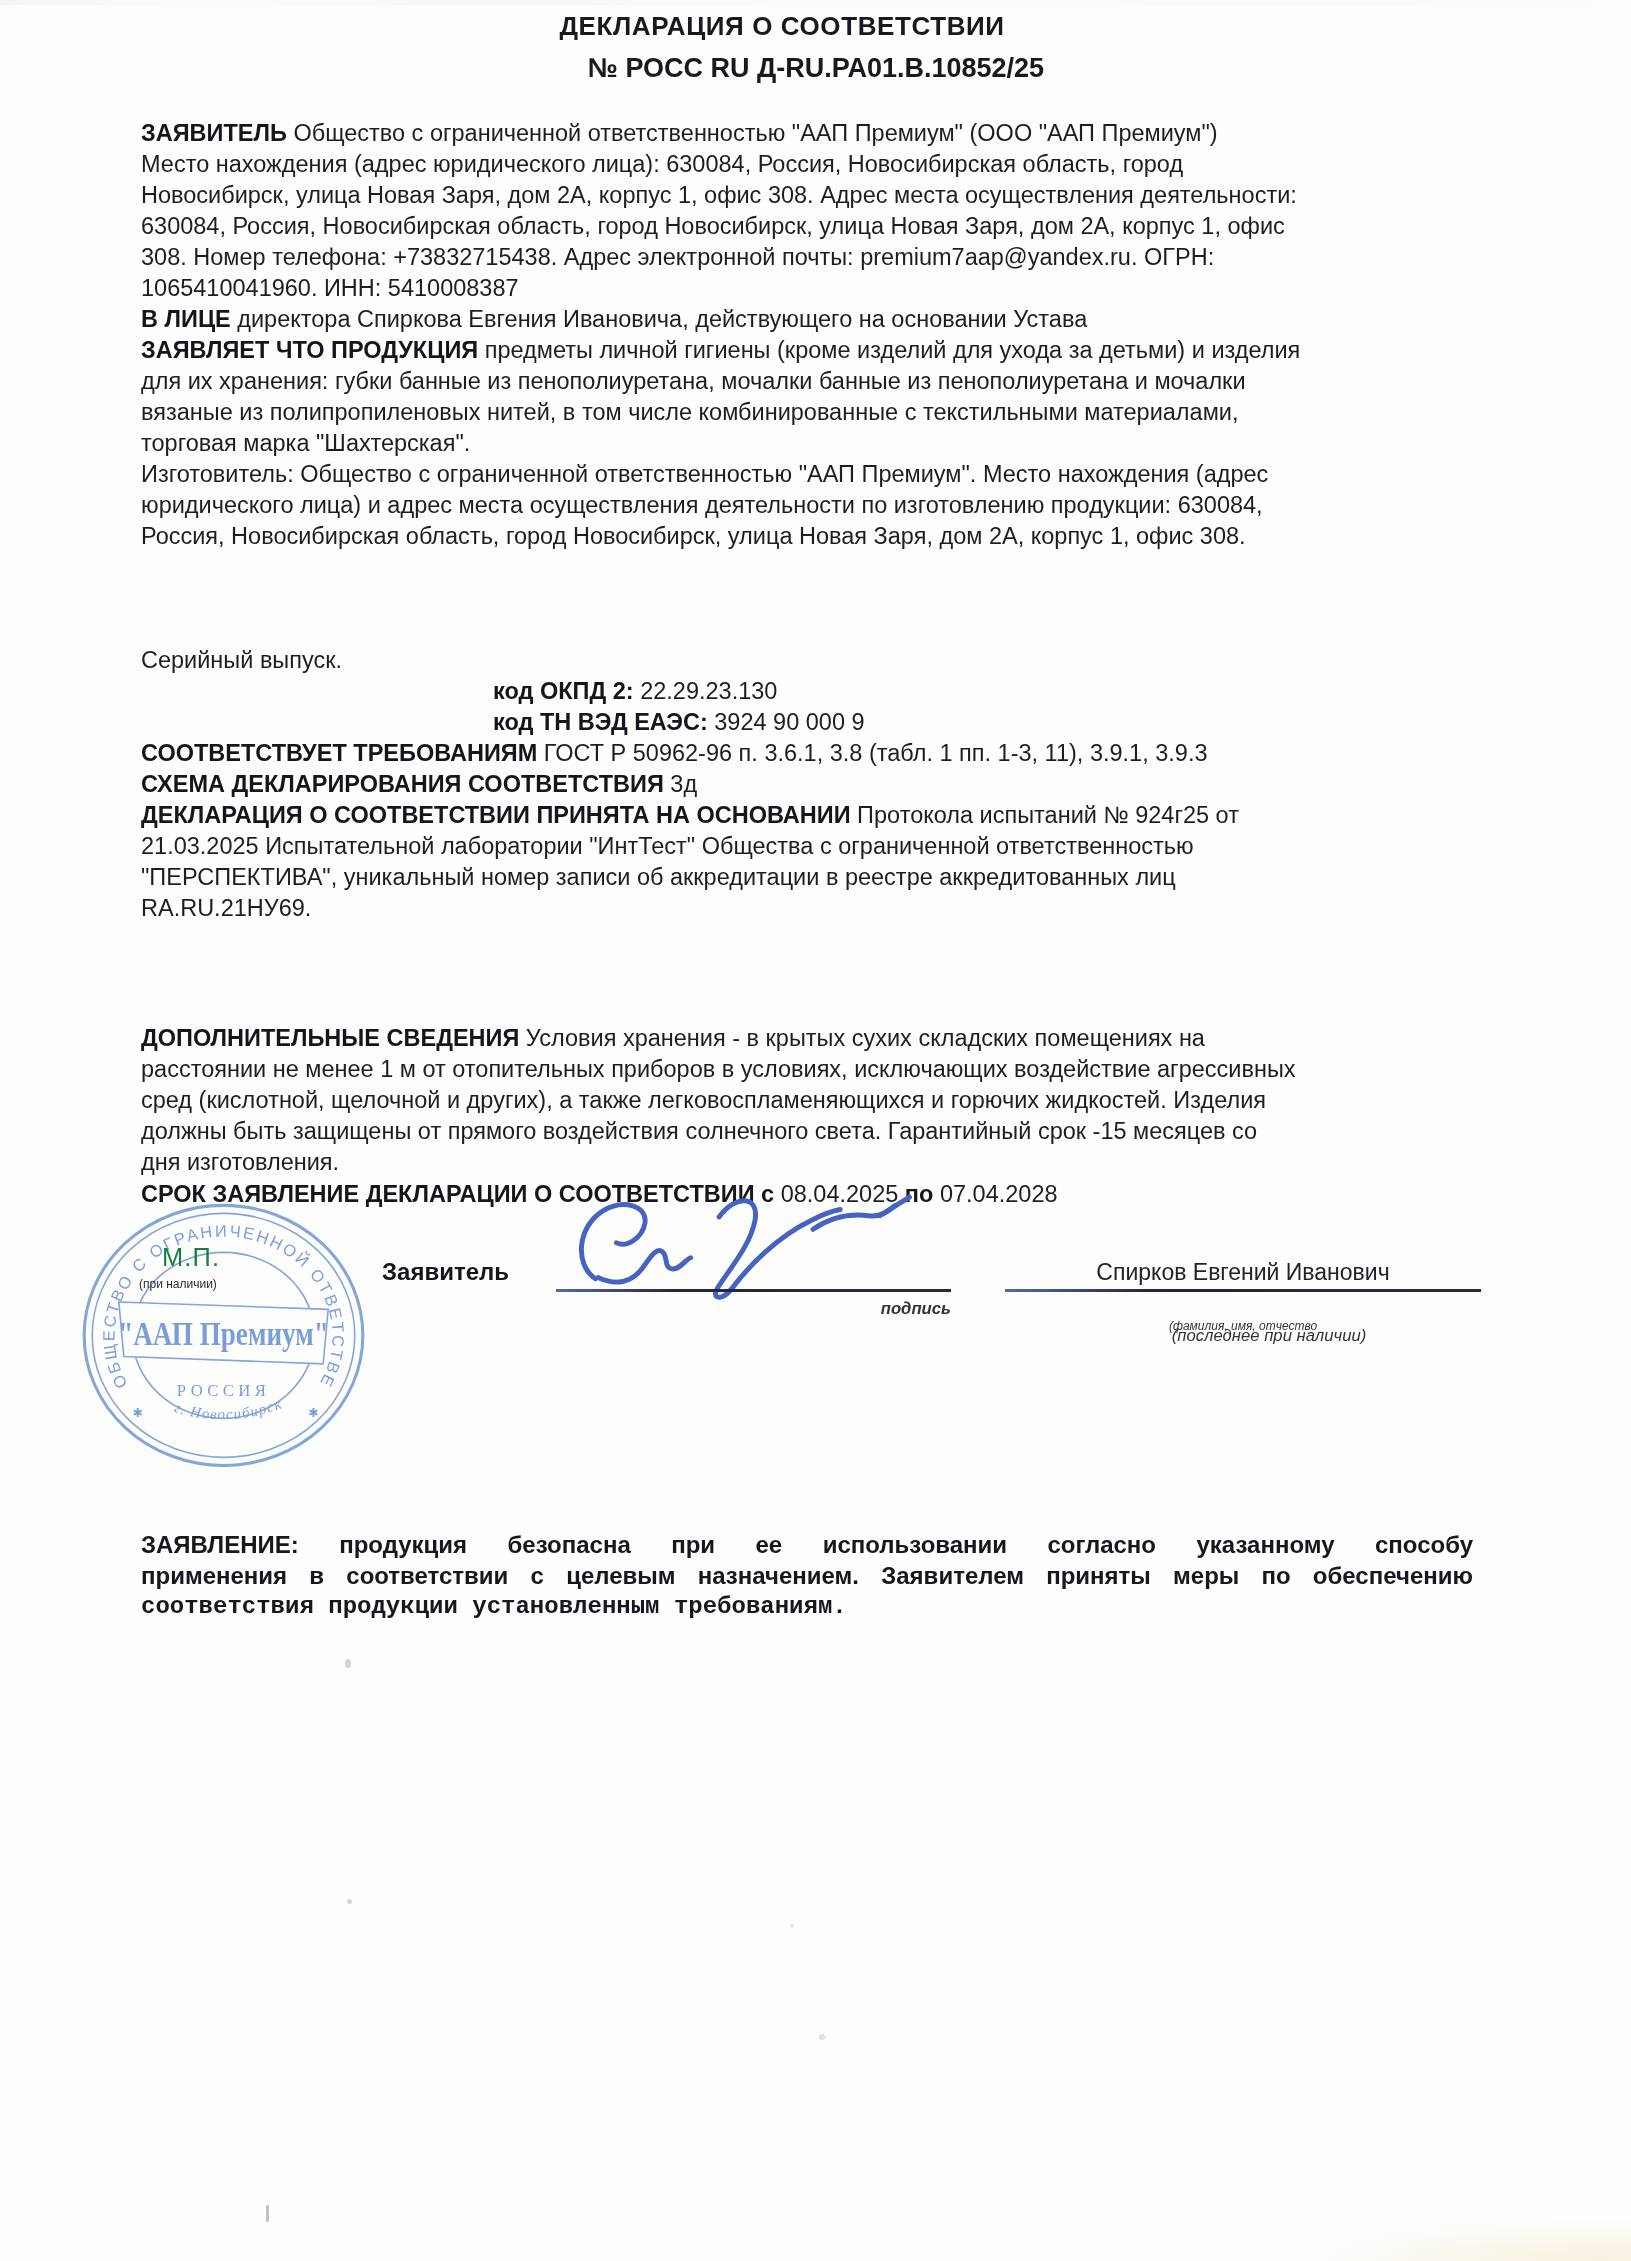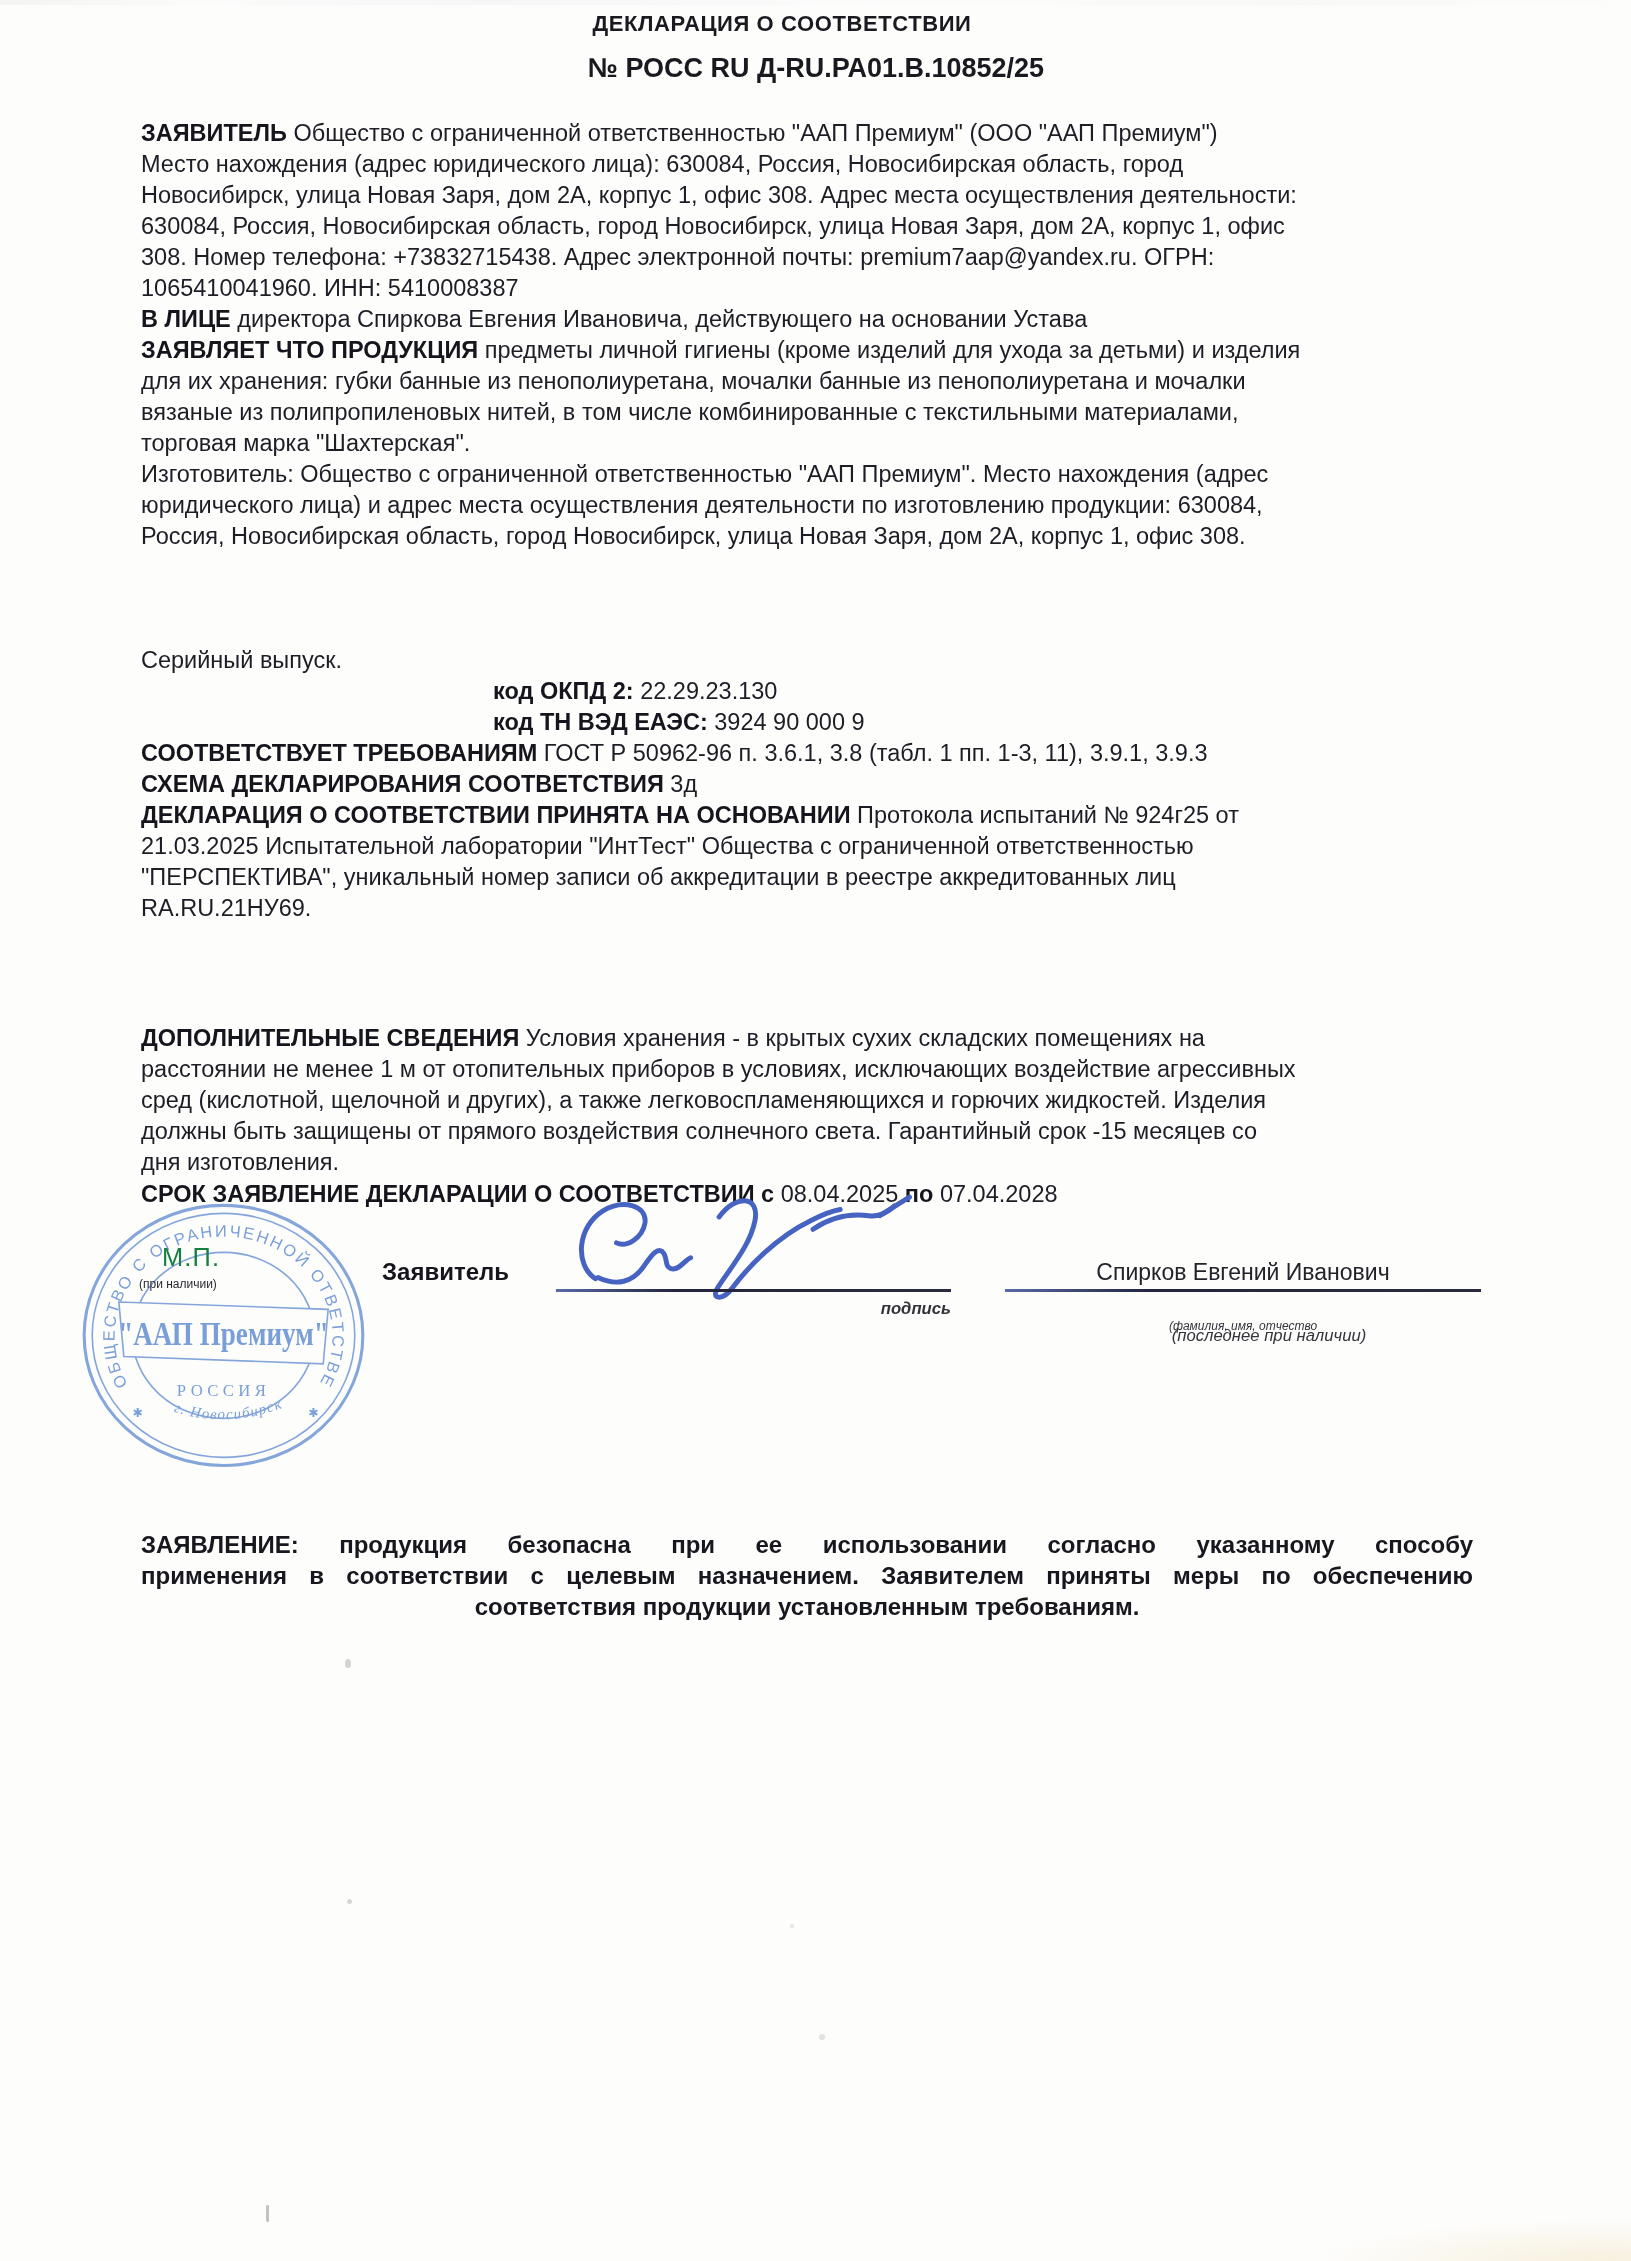--- a/index.html
+++ b/index.html
@@ -4,21 +4,21 @@
 <style>
   * { box-sizing: border-box; margin: 0; padding: 0; }
   html,body { width: 1632px; background:#ffffff; }
   body { position: relative; height: 2261px; font-family: "Liberation Sans", sans-serif; color:#1c1c24; overflow:hidden; }
   .page { position:absolute; inset:0; background:#fdfdfc; }
   .edge-noise { position:absolute; top:0; left:0; width:100%; height:5px;
     background:linear-gradient(90deg,#ededed,#fafafa 12%,#f3f1f2 30%,#fbfbfb 55%,#f5f5f5 80%,#fcfcfc); opacity:.55; }
   .corner-tint { position:absolute; right:0; bottom:0; width:322px; height:43px;
     background:radial-gradient(ellipse at 90% 100%, rgba(243,230,198,.55), rgba(255,255,255,0) 70%); }
   .title { position:absolute; top:11px; left:0; width:1564px; text-align:center;
-    font-size:22px; font-weight:bold; letter-spacing:0.6px; color:#191920; }
+    font-size:26px; font-weight:bold; letter-spacing:0.6px; color:#191920; }
   .number { position:absolute; top:53px; left:0; width:1632px; text-align:center;
     font-size:27px; font-weight:bold; color:#191920; }
   .p { position:absolute; left:141px; width:1372px; font-size:23.5px; line-height:31px;
     white-space:pre-line; color:#1d1d26; }
   .b { font-weight:bold; color:#15151d; }
   .code-line { left:493px; width:991px; }
   .r { font-weight:normal; }
   .mp { position:absolute; left:162px; top:1243px; font-size:25.4px; color:#15803d; letter-spacing:1.2px; }
   .mp-note { position:absolute; left:139px; top:1277px; font-size:12px; color:#2a2a32; }
   .role { position:absolute; left:382px; top:1258px; font-size:24px; font-weight:bold; color:#15151d; }
@@ -28,21 +28,21 @@
   .sig-caption { position:absolute; left:556px; top:1299px; width:395px; text-align:right;
     font-size:16.7px; font-style:italic; color:#33333c;font-weight:bold; }
   .fio-name { position:absolute; left:1005px; top:1259px; width:476px; text-align:center; font-size:23px; color:#22222b; }
   .fio-cap1 { position:absolute; left:1005px; top:1299px; width:476px; text-align:center; font-size:12px; font-style:italic; color:#33333c;margin-top:20px; }
   .fio-cap2 { position:absolute; left:1031px; top:1326px; width:476px; text-align:center; font-size:16.7px; font-style:italic; color:#33333c; }
   .stamp { position:absolute; left:79px; top:1201px; width:289px; height:270px; opacity:.92; }
   .sig-svg { position:absolute; left:563px; top:1191px; width:374px; height:110px; }
   .statement { position:absolute; left:141px; top:1529px; width:1332px;
     font-size:24px; line-height:31px; font-weight:bold; color:#17171f; }
   .jline { text-align:justify; text-align-last:justify; }
-  .lline { text-align:center; }
+  .lline { text-align:left;font-family:Liberation Mono, monospace; }
   .speck { position:absolute; border-radius:50%; }
   .sp1 { left:345px; top:1659px; width:5.6px; height:9.3px; background:#c9c9cc; opacity:.8; }
   .sp2 { left:347px; top:1899px; width:5px; height:5px; background:#d6d6d8; }
   .sp3 { left:266px; top:2205px; width:2.5px; height:17.3px; background:#b8b8ba; border-radius:1.2px; opacity:.85; }
   .sp4 { left:819px; top:2034px; width:5.6px; height:5.6px; background:#e2e2e3; }
   .sp5 { left:790px; top:1924px; width:4.3px; height:4.3px; background:#e6e6e6; }
 </style>
 </head>
 <body>
 

